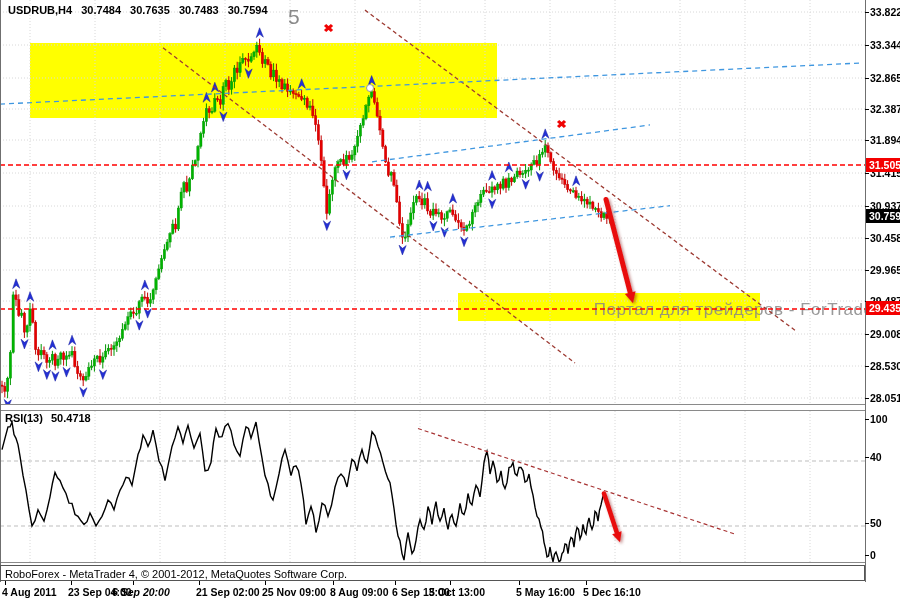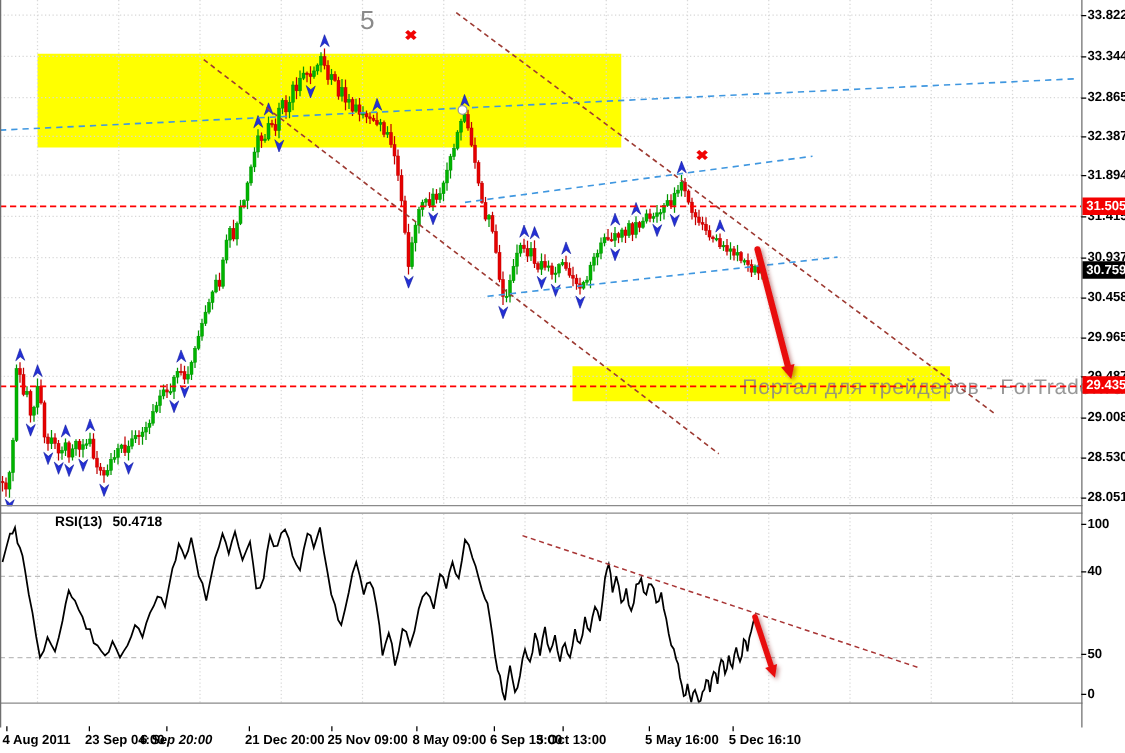--- a/index.html
+++ b/index.html
@@ -18,21 +18,20 @@
   }
   svg{position:absolute;left:0;top:0;z-index:3;}
   #quote-header{
     position:absolute;left:8px;top:4px;z-index:6;font-size:11px;font-weight:bold;
     color:#000;white-space:nowrap;
   }
   #quote-header span{margin-right:6px;}
   #rsi-header{
     position:absolute;left:5px;top:412px;z-index:6;font-size:11px;font-weight:bold;color:#000;
     white-space:nowrap;
-    margin-left:39px;
   }
   #rsi-header span{margin-right:5px;}
   #wave-label{
     position:absolute;left:288px;top:5px;z-index:6;font-size:21px;color:#8a8a8a;
   }
   .cross-mark{
     position:absolute;z-index:6;font-size:11px;font-weight:bold;color:#f00404;
     transform:scaleX(1.15);
   }
   #circle-marker{
@@ -619,20 +618,27 @@
         </filter>
       </defs>
       <polyline points="2,38.6 5,27.1 8,15.9 10,15.9 12,11.0 14,23.5 16,27.3 18,33.6 20,45.1 23,64.4 26,79.3 29,98.6 32,115.0 35,109.7 38,98.8 41,104.7 44,110.1 47,99.0 50,85.8 52.5,72.0 55,61.4 57.5,66.8 60,69.5 63,76.9 66,82.5 69,92.1 72,92.3 75,103.5 78,105.3 81,109.8 84,113.4 87,110.7 90,102.0 93,108.1 96,115.0 99,109.9 102,105.3 105,98.1 108,89.0 111,91.9 114,98.8 117,87.6 120,79.3 123,73.8 126,66.3 129,67.2 132,74.4 135,58.9 138,43.5 140.5,37.2 143,24.0 145.5,28.8 148,35.4 150.5,29.7 153,19.1 156,33.9 159,50.0 162,55.7 165,69.5 168.5,52.1 172,35.4 175,26.9 178,15.9 180.5,22.7 183,32.1 185.5,22.2 188,14.3 191,26.6 194,37.0 197,29.6 200,22.4 202.5,40.0 205,59.8 208,59.2 211,51.6 213.5,31.1 216,17.5 219,26.0 222,25.6 225,15.5 228,12.6 231,19.7 234,33.8 237,40.5 240,45.1 243,28.4 246,15.9 248.5,17.5 251,27.3 253.5,19.3 256,11.0 259,30.1 262,46.8 265,64.6 268,72.8 270.5,85.0 273,89.0 276,76.6 279,63.0 282,47.5 285,38.6 288,50.3 291,64.6 293.5,55.8 296,54.9 298.5,59.7 301,72.8 303.5,89.0 306,113.4 308.5,103.5 311,95.5 313.5,104.0 316,121.5 319,109.7 322,92.3 325,94.4 328,105.3 331.5,94.3 335,76.0 338,66.5 341,63.0 344,66.5 347,76.0 349.5,61.5 352,48.4 354.5,50.6 357,59.8 359.5,46.9 362,38.6 364.5,47.9 367,51.6 369.5,37.4 372,20.8 375,24.9 378,35.4 380.5,42.0 383,51.6 385.5,60.8 388,67.9 390,71.7 392,84.1 394,97.5 396,113.4 398,125.0 400,129.6 402,142.6 404,149.1 406,133.7 408,121.5 410,132.5 412,142.6 414,139.2 416,129.6 418,116.2 420,108.5 422,115.3 424,118.3 426,110.7 428,95.5 430,101.5 432,113.4 434,100.0 436,90.6 438,104.3 440,110.1 442,105.2 444,97.1 446,109.6 448,118.3 450,107.1 452,103.6 454,111.7 456,115.0 458,105.5 460,92.3 462,101.9 464,103.6 466,97.0 468,82.5 470,91.5 472,93.9 474,82.4 476,74.4 478,77.8 480,85.8 482,69.8 484,51.6 485.5,44.8 487,40.3 488.5,48.1 490,63.0 491.5,56.6 493,50.0 495,57.7 497,71.1 499,68.9 501,59.8 503,73.0 505,77.6 507,71.4 509,56.5 511,55.8 513,51.6 515,62.6 517,64.6 519,56.4 521,56.5 523,59.8 525,71.1 527,69.9 529,63.0 531,76.0 533,84.1 535,96.2 537,105.3 539,108.1 541,116.6 542.5,120.2 544,131.3 545.5,137.3 547,145.9 548.5,145.0 550,136.1 551.5,144.3 553,150.8 554.5,143.3 556,141.0 557.5,145.5 559,150.8 560.5,149.6 562,142.6 563.5,140.6 565,132.9 566.5,133.5 568,142.6 569.5,131.5 571,126.4 572.5,127.7 574,136.1 575.5,122.9 577,116.6 578.5,118.3 580,128.0 581.5,124.0 583,113.4 584.5,120.3 586,123.1 587.5,112.7 589,106.9 590.5,113.9 592,118.3 593.5,113.9 595,100.4 596.5,102.0 598,110.1 599.5,99.2 601,93.9 602.5,87.1 604,82.5" fill="none" stroke="#000000" stroke-width="1.4"></polyline>
       <line x1="418" y1="17.5" x2="735" y2="123.125" stroke="#a83434" stroke-width="1.2" stroke-dasharray="4,3"></line>
       <g filter="url(#dshadow2)">
         <line x1="604" y1="82.5" x2="616.8816085046313" y2="121.74865091254865" stroke="#e81010" stroke-width="4.5" stroke-linecap="round"></line>
         <polygon points="620,131.25 612.1309339609056,123.30784666023298 621.6322830483571,120.18945516486433" fill="#e81010"></polygon>
       </g>
     </svg>
 
+  <div id="quote-header">
+    <span>USDRUB,H4</span>
+    <span>30.7484</span>
+    <span>30.7635</span>
+    <span>30.7483</span>
+    <span>30.7594</span>
+  </div>
 
   <div id="rsi-header">
     <span>RSI(13)</span>
     <span>50.4718</span>
   </div>
 
   <div id="wave-label">5</div>
   <div class="cross-mark" style="left:324px;top:22px;">✖</div>
   <div class="cross-mark" style="left:557px;top:118px;">✖</div>
   <div id="circle-marker"></div>
@@ -676,33 +682,34 @@
       <div class="tick-mark" style="top: 457px;"></div>
       <div class="tick-label" style="top: 523px;">50</div>
       <div class="tick-mark" style="top: 523px;"></div>
       <div class="tick-label" style="top: 555px;">0</div>
       <div class="tick-mark" style="top: 555px;"></div>
       <div class="badge red" style="top: 165px;">31.5050</div>
       <div class="badge black" style="top: 216px;">30.7594</div>
       <div class="badge red" style="top: 308px;">29.4359</div>
     </div>
 
+  <div id="copyright-strip">RoboForex - MetaTrader 4, © 2001-2012, MetaQuotes Software Corp.</div>
 
   <div id="time-axis">
       <div class="time-label" style="left: 2px;">4 Aug 2011</div>
       <div class="time-tick" style="left: 5px;"></div>
       <div class="time-label" style="left: 68px;">23 Sep 04:00</div>
       <div class="time-tick" style="left: 71px;"></div>
       <div class="time-label" style="left: 112px; font-style: italic;">6 Sep 20:00</div>
       <div class="time-tick" style="left: 133px;"></div>
-      <div class="time-label" style="left: 196px;">21 Dec 20:00</div>
+      <div class="time-label" style="left: 196px;">21 Sep 02:00</div>
       <div class="time-tick" style="left: 199px;"></div>
       <div class="time-label" style="left: 262px;">25 Nov 09:00</div>
       <div class="time-tick" style="left: 265px;"></div>
-      <div class="time-label" style="left: 330px;">8 May 09:00</div>
+      <div class="time-label" style="left: 330px;">8 Aug 09:00</div>
       <div class="time-tick" style="left: 333px;"></div>
       <div class="time-label" style="left: 392px;">6 Sep 13:00</div>
       <div class="time-tick" style="left: 395px;"></div>
       <div class="time-label" style="left: 429px;">5 Oct 13:00</div>
       <div class="time-tick" style="left: 450px;"></div>
       <div class="time-label" style="left: 516px;">5 May 16:00</div>
       <div class="time-tick" style="left: 519px;"></div>
       <div class="time-label" style="left: 583px;">5 Dec 16:10</div>
       <div class="time-tick" style="left: 586px;"></div>
     </div>

